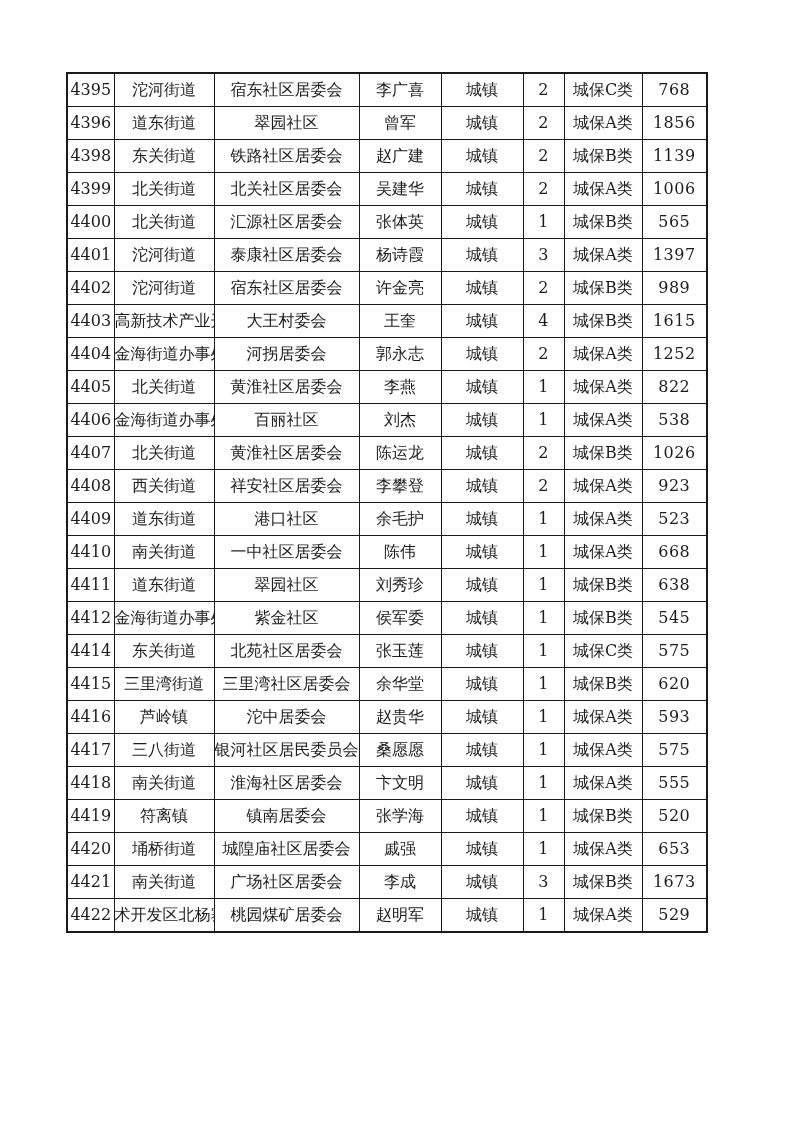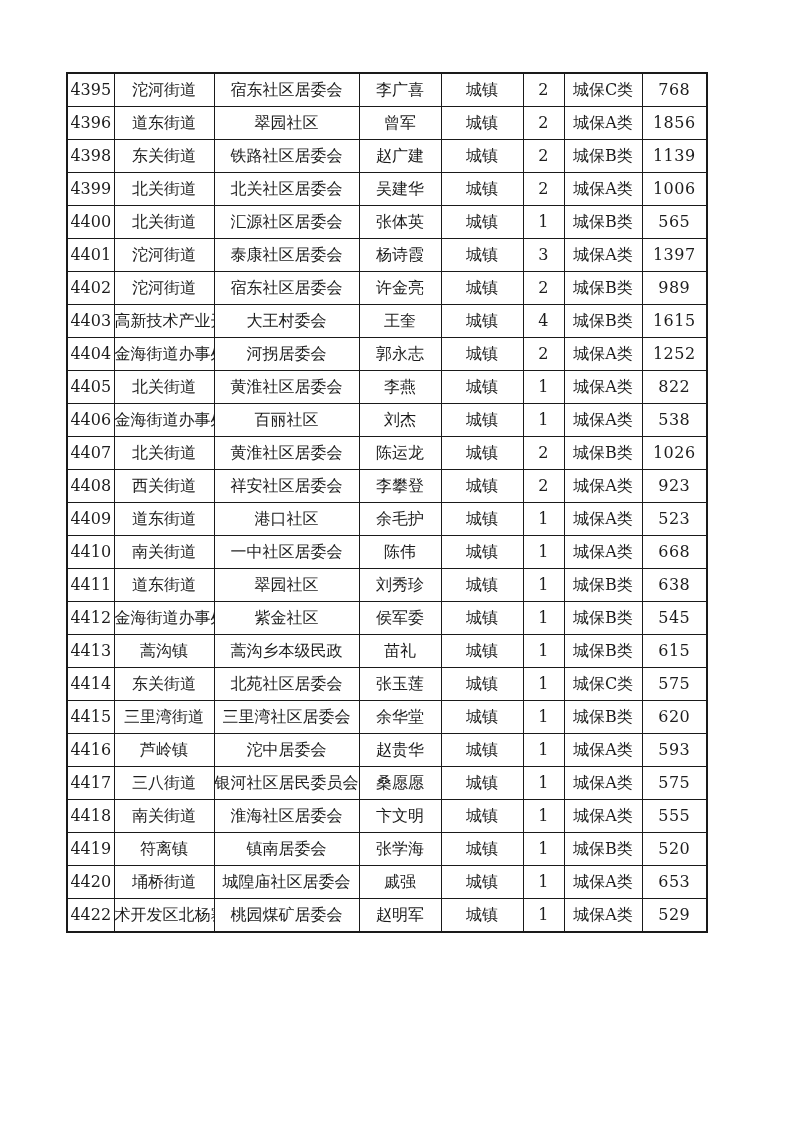--- a/index.html
+++ b/index.html
@@ -221,30 +221,20 @@
     <td class="c-id">4412</td>
     <td class="c-street">金海街道办事处</td>
     <td class="c-community">紫金社区</td>
     <td class="c-name">侯军委</td>
     <td class="c-type">城镇</td>
     <td class="c-count">1</td>
     <td class="c-category">城保B类</td>
     <td class="c-amount">545</td>
   </tr>
         <tr>
-    <td class="c-id">4413</td>
-    <td class="c-street">蒿沟镇</td>
-    <td class="c-community">蒿沟乡本级民政</td>
-    <td class="c-name">苗礼</td>
-    <td class="c-type">城镇</td>
-    <td class="c-count">1</td>
-    <td class="c-category">城保B类</td>
-    <td class="c-amount">615</td>
-  </tr>
-        <tr>
     <td class="c-id">4414</td>
     <td class="c-street">东关街道</td>
     <td class="c-community">北苑社区居委会</td>
     <td class="c-name">张玉莲</td>
     <td class="c-type">城镇</td>
     <td class="c-count">1</td>
     <td class="c-category">城保C类</td>
     <td class="c-amount">575</td>
   </tr>
         <tr>
@@ -299,20 +289,30 @@
   </tr>
         <tr>
     <td class="c-id">4420</td>
     <td class="c-street">埇桥街道</td>
     <td class="c-community">城隍庙社区居委会</td>
     <td class="c-name">戚强</td>
     <td class="c-type">城镇</td>
     <td class="c-count">1</td>
     <td class="c-category">城保A类</td>
     <td class="c-amount">653</td>
+  </tr>
+        <tr>
+    <td class="c-id">4421</td>
+    <td class="c-street">南关街道</td>
+    <td class="c-community">广场社区居委会</td>
+    <td class="c-name">李成</td>
+    <td class="c-type">城镇</td>
+    <td class="c-count">3</td>
+    <td class="c-category">城保B类</td>
+    <td class="c-amount">1673</td>
   </tr>
         <tr>
     <td class="c-id">4422</td>
     <td class="c-street">术开发区北杨寨</td>
     <td class="c-community">桃园煤矿居委会</td>
     <td class="c-name">赵明军</td>
     <td class="c-type">城镇</td>
     <td class="c-count">1</td>
     <td class="c-category">城保A类</td>
     <td class="c-amount">529</td>

